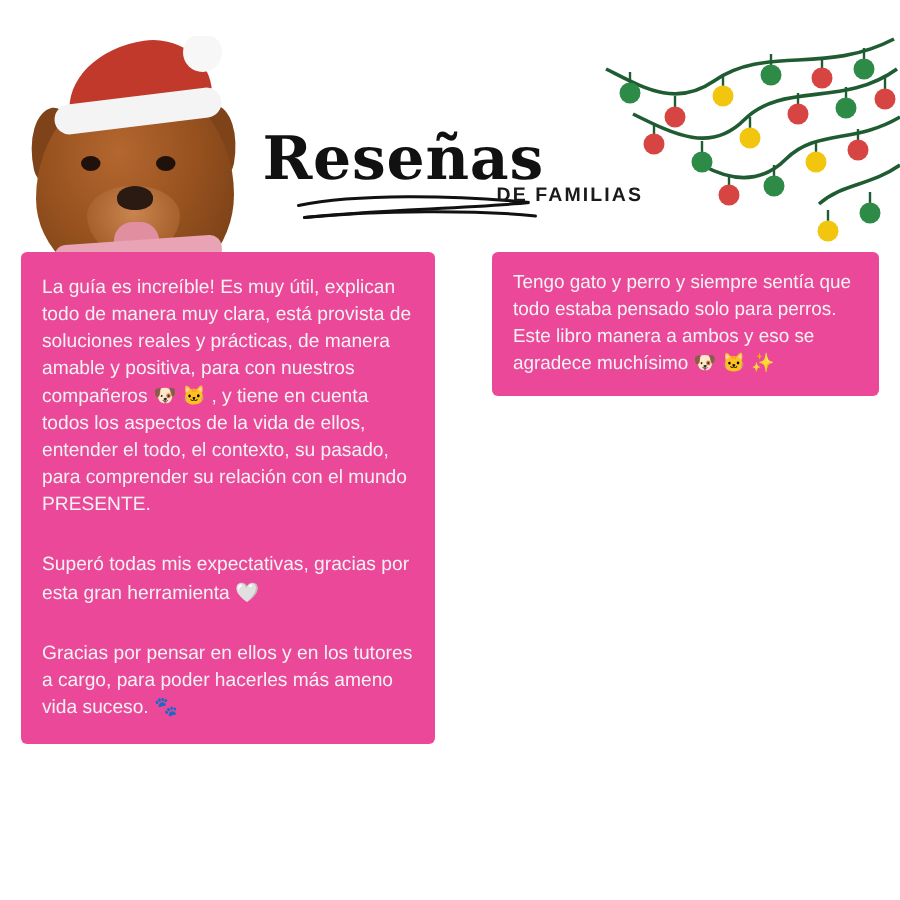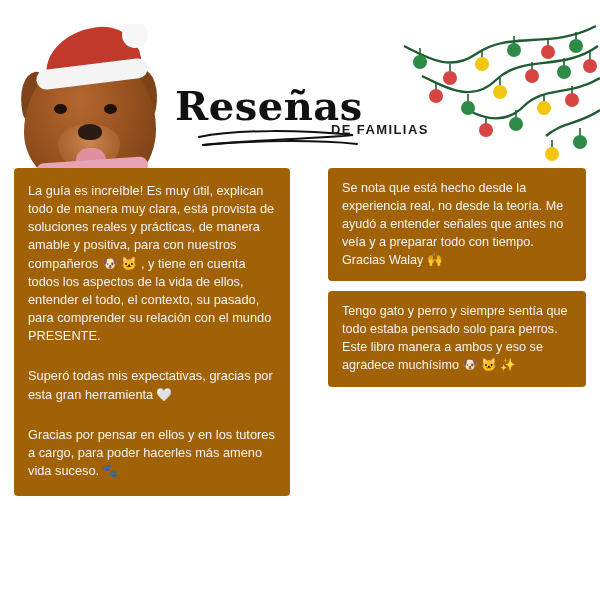--- a/index.html
+++ b/index.html
@@ -136,21 +136,21 @@
   
   .columns {
     position: absolute;
     top: 168px; left: 14px;
     width: 572px;
   }
   .col-left { position: absolute; left: 0; top: 0; width: 276px; }
   .col-right { position: absolute; left: 300px; top: 0; width: 272px; }
 
   .card {
-    background: #a16207;
+    background: #ec4899;
     color: #f2f2f2;
     border-radius: 4px;
     padding: 12px 14px;
     font-size: 12.6px;
     line-height: 1.42;
     margin-bottom: 10px;
   }
   .card.left { padding: 14px 14px 16px 14px; font-size: 12.8px; }
   .card p { margin: 0; }
   .card p + p { margin-top: 22px; }
@@ -254,22 +254,19 @@
     <div class="col-left">
       <div class="card left">
         <p>La guía es increíble! Es muy útil, explican todo de manera muy clara, está provista de soluciones reales y prácticas, de manera amable y positiva, para con nuestros compañeros 🐶 🐱 , y tiene en cuenta todos los aspectos de la vida de ellos, entender el todo, el contexto, su pasado, para comprender su relación con el mundo PRESENTE.</p>
         <p>Superó todas mis expectativas, gracias por esta gran herramienta 🤍</p>
         <p>Gracias por pensar en ellos y en los tutores a cargo, para poder hacerles más ameno vida suceso. 🐾</p>
       </div>
     </div>
 
     <div class="col-right">
       <div class="card indent">
-        <p>Se nota que está hecho desde la experiencia real, no desde la teoría. Me ayudó a entender señales que antes no veía y a preparar todo con tiempo. Gracias Walay 🙌</p>
-      </div>
-      <div class="card indent">
         <p>Tengo gato y perro y siempre sentía que todo estaba pensado solo para perros. Este libro manera a ambos y eso se agradece muchísimo 🐶 🐱 ✨</p>
       </div>
     </div>
   </div>
 
 
 </div>
 
 </body></html>

